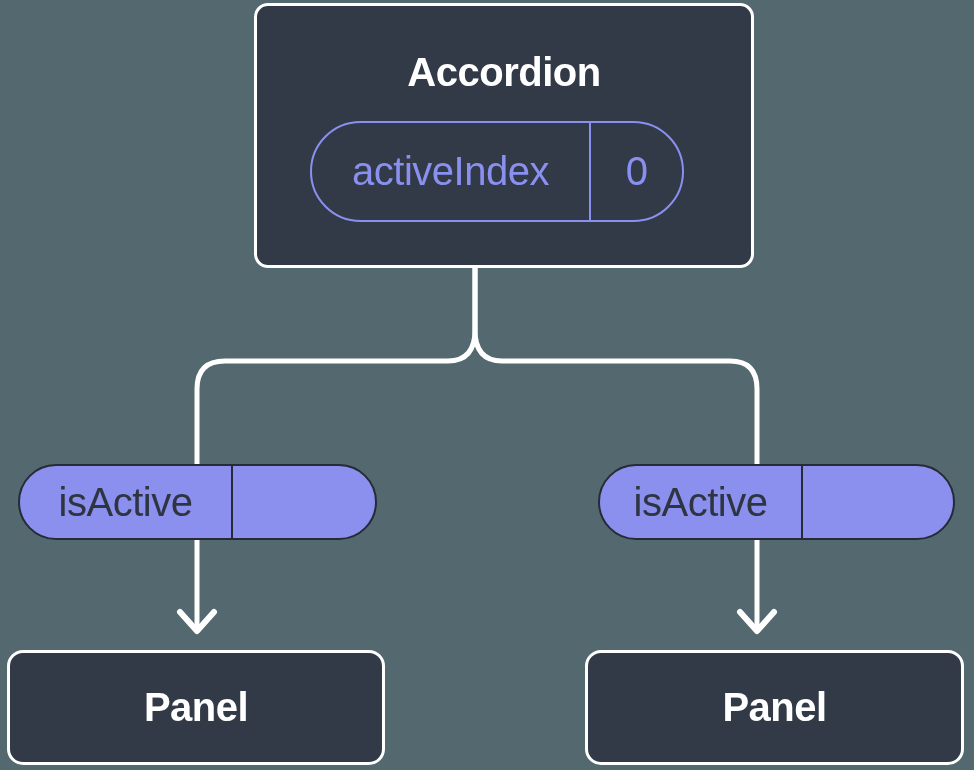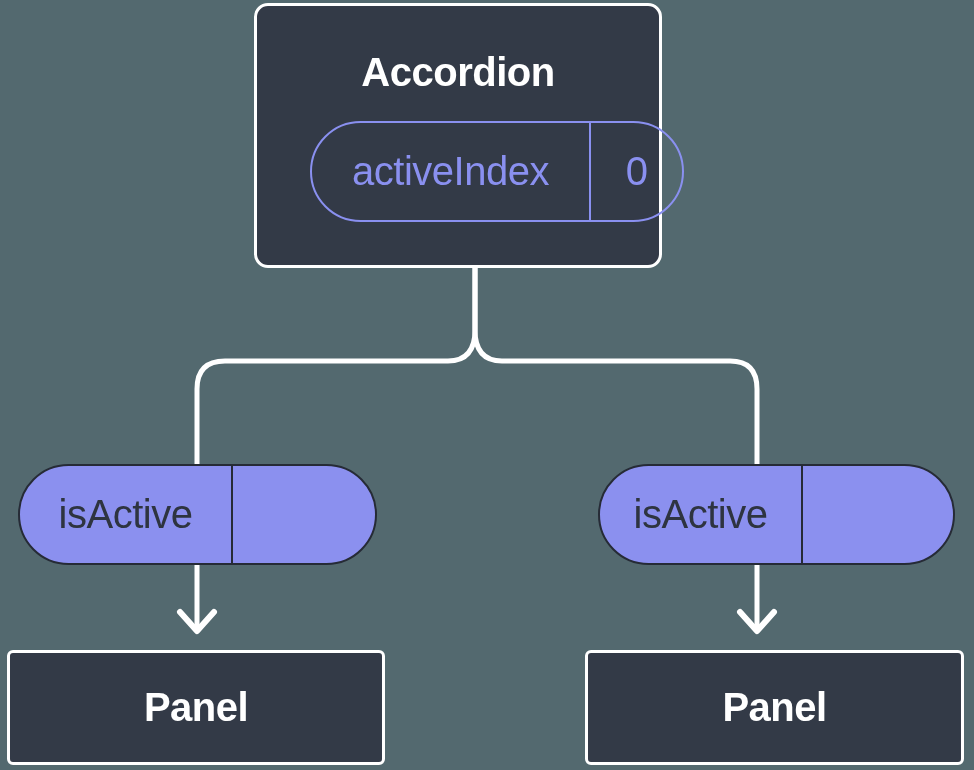--- a/index.html
+++ b/index.html
@@ -37,21 +37,21 @@
   svg.connectors path.arrow { stroke-width: 6; }
 
   .node {
     position: absolute;
     background: var(--nodeBg);
     border: 3px solid var(--nodeBorder);
     box-sizing: border-box;
   }
   .root-node {
     left: 254px; top: 3px;
-    width: 408px; height: 265px;
+    width: 500px; height: 265px;
     border-radius: 14px;
   }
   .node-title {
     position: absolute; left: 0; right: 0;
     text-align: center;
     color: var(--titleText);
     font-size: 40px;
     font-weight: 600;
     letter-spacing: -0.5px;
     line-height: 1;
@@ -81,34 +81,34 @@
     border-radius: 51px;
     color: var(--purple);
     background: transparent;
   }
   .state-pill .cell-name { width: 277px; border-right: 2px solid var(--purple); }
 
   .prop-pill {
     background: var(--pillFill);
     border: 2.5px solid var(--pillBorder);
     color: var(--pillText);
-    height: 101px;
+    height: 76px;
     border-radius: 51px;
     font-weight: 500;
   }
   .prop-pill .cell-name { border-right: 2px solid var(--pillBorder); }
   .prop-pill-left { left: 18px; top: 464px; width: 359px; }
   .prop-pill-left .cell-name { width: 211px; }
   .prop-pill-right { left: 598px; top: 464px; width: 357px; }
   .prop-pill-right .cell-name { width: 201px; }
 
   .panel-node {
     top: 650px;
     height: 115px;
-    border-radius: 6px;
+    border-radius: 16px;
     display: flex;
     align-items: center;
     justify-content: center;
     color: var(--titleText);
     font-size: 40px;
     font-weight: 600;
     letter-spacing: -0.5px;
   }
   .panel-node-left { left: 7px; width: 378px; }
   .panel-node-right { left: 585px; width: 379px; }

